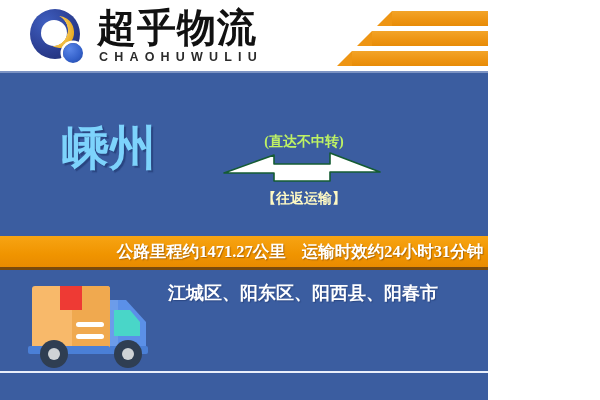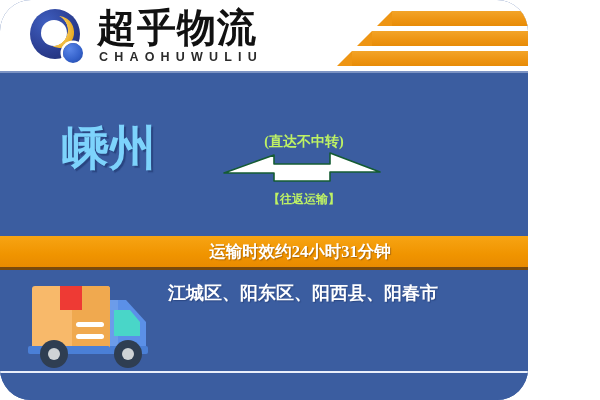--- a/index.html
+++ b/index.html
@@ -2,27 +2,26 @@
 <html><head>
 <meta charset="utf-8">
 <style>
   html, body {
     margin: 0;
     padding: 0;
     background: #ffffff;
   }
   #banner {
     position: relative;
-    width: 528px;
+    width: 488px;
     height: 400px;
     overflow: hidden;
     background: #3b5da0;
     font-family: "Liberation Sans", "DejaVu Sans", sans-serif;
     user-select: none;
-    border-radius: 31px;
   }
 
   
   .header {
     position: absolute;
     left: 0; top: 0;
     width: 600px; height: 71px;
     background: #ffffff;
     overflow: hidden;
   }
@@ -143,23 +142,23 @@
     color: #bef264;
     line-height: 18px;
     white-space: nowrap;
     font-family: "Liberation Serif", "DejaVu Serif", serif;
   }
   .route-note-bottom {
     position: absolute;
     left: 244px; top: 190px;
     width: 120px;
     text-align: center;
-    font-size: 12px;
-    font-weight: 700;
-    color: #bef264;
+    font-size: 14px;
+    font-weight: 700;
+    color: #fef9c3;
     line-height: 18px;
     white-space: nowrap;
     font-family: "Liberation Serif", "DejaVu Serif", serif;
   }
   .arrow-wrap {
     position: absolute;
     left: 222px; top: 145px;
     width: 160px; height: 40px;
   }
 
@@ -250,20 +249,21 @@
   <div class="arrow-wrap">
     <svg width="160" height="40" viewBox="0 0 160 40" xmlns="http://www.w3.org/2000/svg">
       <path d="M 2 28 L 52 10 L 52 19 L 108 19 L 108 8 L 158 27 L 108 27 L 108 36 L 52 36 L 52 28 Z" fill="#ffffff" stroke="#155c33" stroke-width="1.6" stroke-linejoin="round"></path>
     </svg>
   </div>
 
   <div class="route-note-bottom">【往返运输】</div>
 
 
   <div class="infobar">
+    <span class="infobar-text">公路里程约1471.27公里</span>
     <span class="infobar-text">运输时效约24小时31分钟</span>
   </div>
 
   <div class="bottom"></div>
 
   <div class="truck">
     <svg width="152" height="96" viewBox="0 0 152 96" xmlns="http://www.w3.org/2000/svg">
 
       <path d="M 86 22 L 108 22 L 128 44 L 128 72 L 86 72 Z" fill="#5b90e8"></path>
       <path d="M 86 22 L 100 22 L 100 72 L 86 72 Z" fill="#6c9cea"></path>

